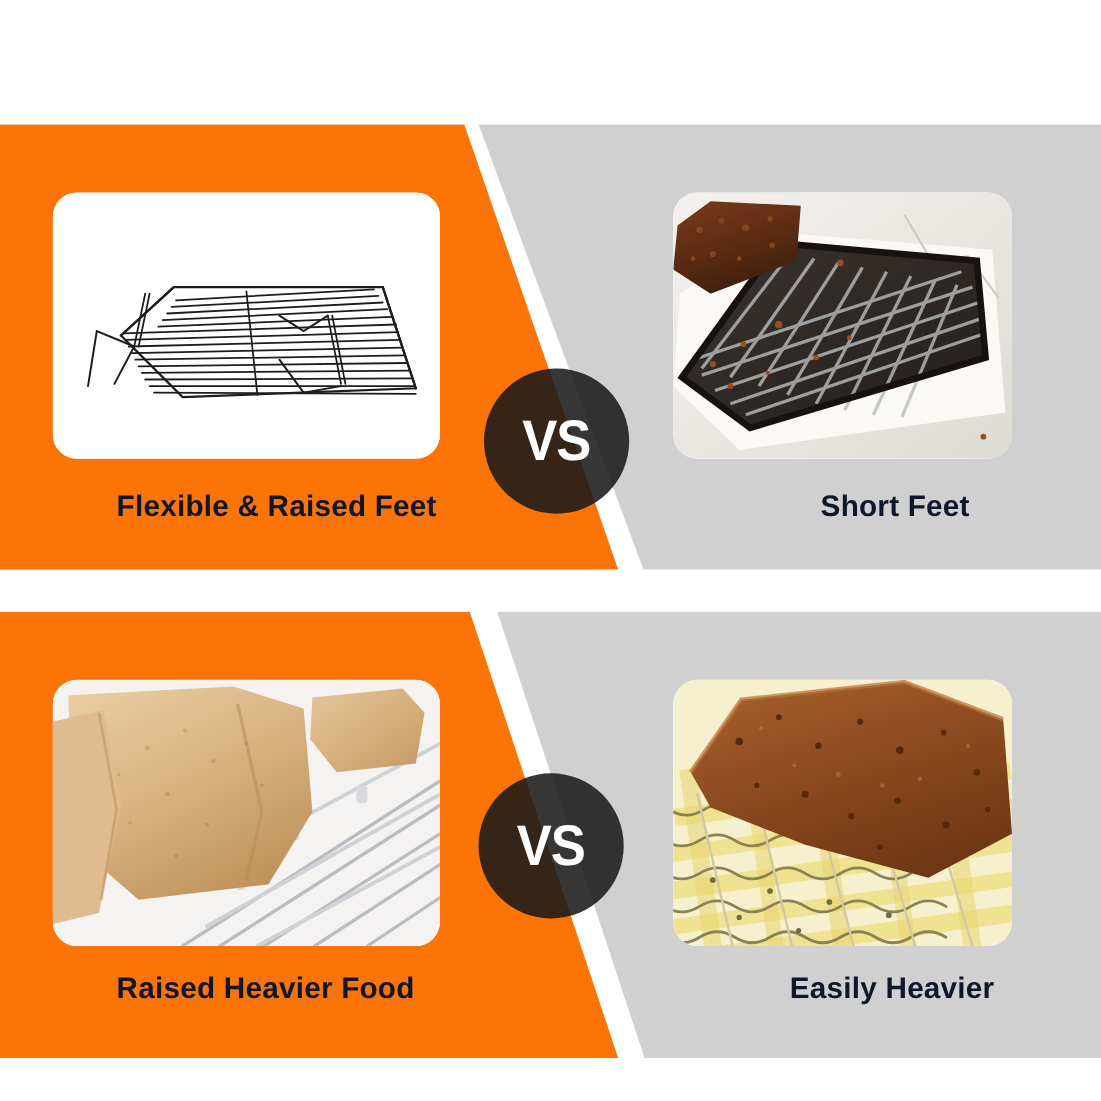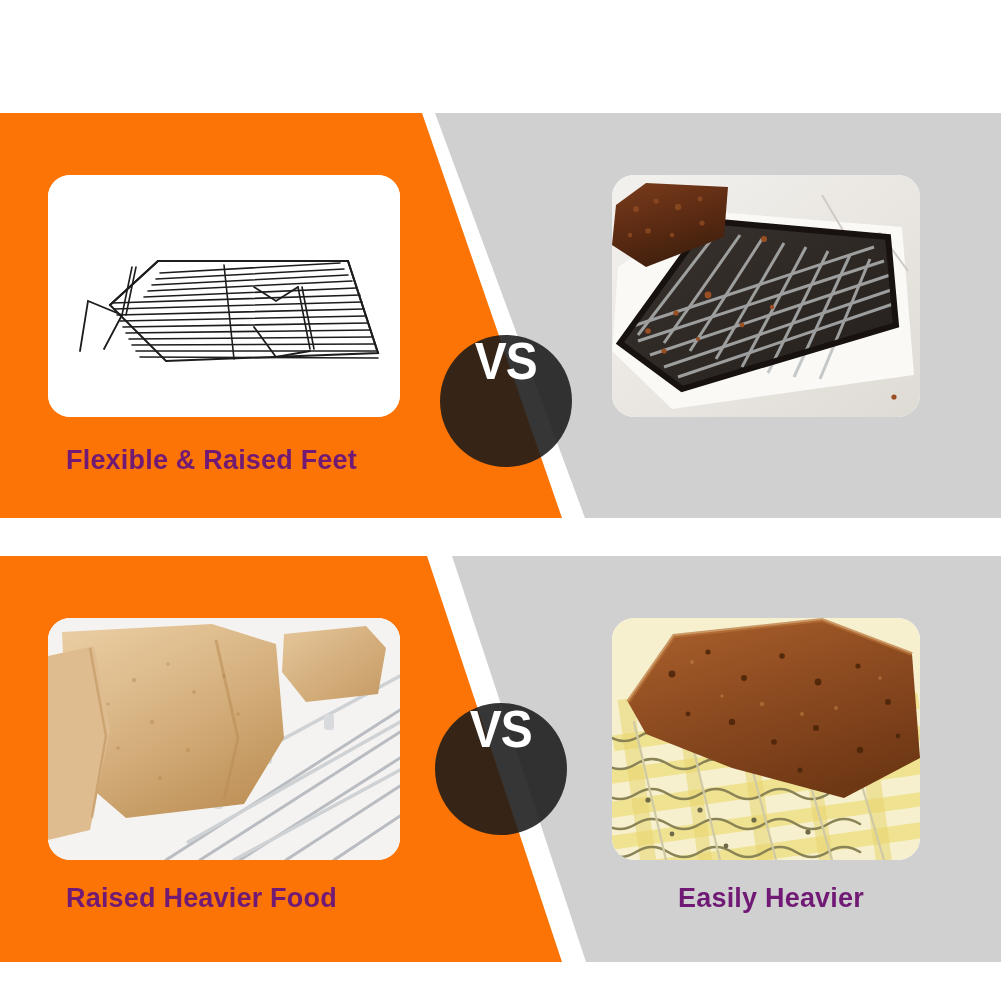--- a/index.html
+++ b/index.html
@@ -104,40 +104,42 @@
   .card-right { left: 612px; top: 62px; width: 308px; height: 242px; }
 
   .card-art {
     position: absolute;
     inset: 0;
   }
 
   
   .caption {
     position: absolute;
-    color: #701a75;
+    color: #0f172a;
     font-weight: 700;
     font-size: 27px;
     line-height: 30px;
     letter-spacing: 0.2px;
     white-space: nowrap;
+    margin-left: 40px;
   }
   .caption-left  { left: 66px;  top: 332px; }
   .caption-right { left: 706px; top: 332px; }
   .section.bottom .caption-left  { left: 66px;  top: 327px; }
   .section.bottom .caption-right { left: 678px; top: 327px; }
 
   
   .vs-badge {
     position: absolute;
     width: 132px;
     height: 132px;
     border-radius: 50%;
     background: rgba(26, 26, 26, 0.88);
     display: flex;
+    align-items: center;
     justify-content: center;
     z-index: 6;
   }
   .section.top .vs-badge    { left: 440px; top: 222px; }
   .section.bottom .vs-badge { left: 435px; top: 147px; }
   .vs-text {
     color: #ffffff;
     font-weight: 700;
     font-size: 52px;
     line-height: 52px;
@@ -267,20 +269,21 @@
               <circle cx="130" cy="150" r="2.4"></circle>
                 <circle cx="160" cy="132" r="2.2"></circle>
               <circle cx="52" cy="176" r="2.6"></circle>
                 <circle cx="86" cy="164" r="2"></circle>
               <circle cx="282" cy="222" r="2.6"></circle>
             </g>
           </svg>
         </div>
       </div>
 
+      <div class="caption caption-right">Short Feet</div>
     </div>
 
     <div class="vs-badge">
       <span class="vs-text">VS</span>
     </div>
   </div>
 
   <div class="section bottom">
 
     <div class="panel-ours">

